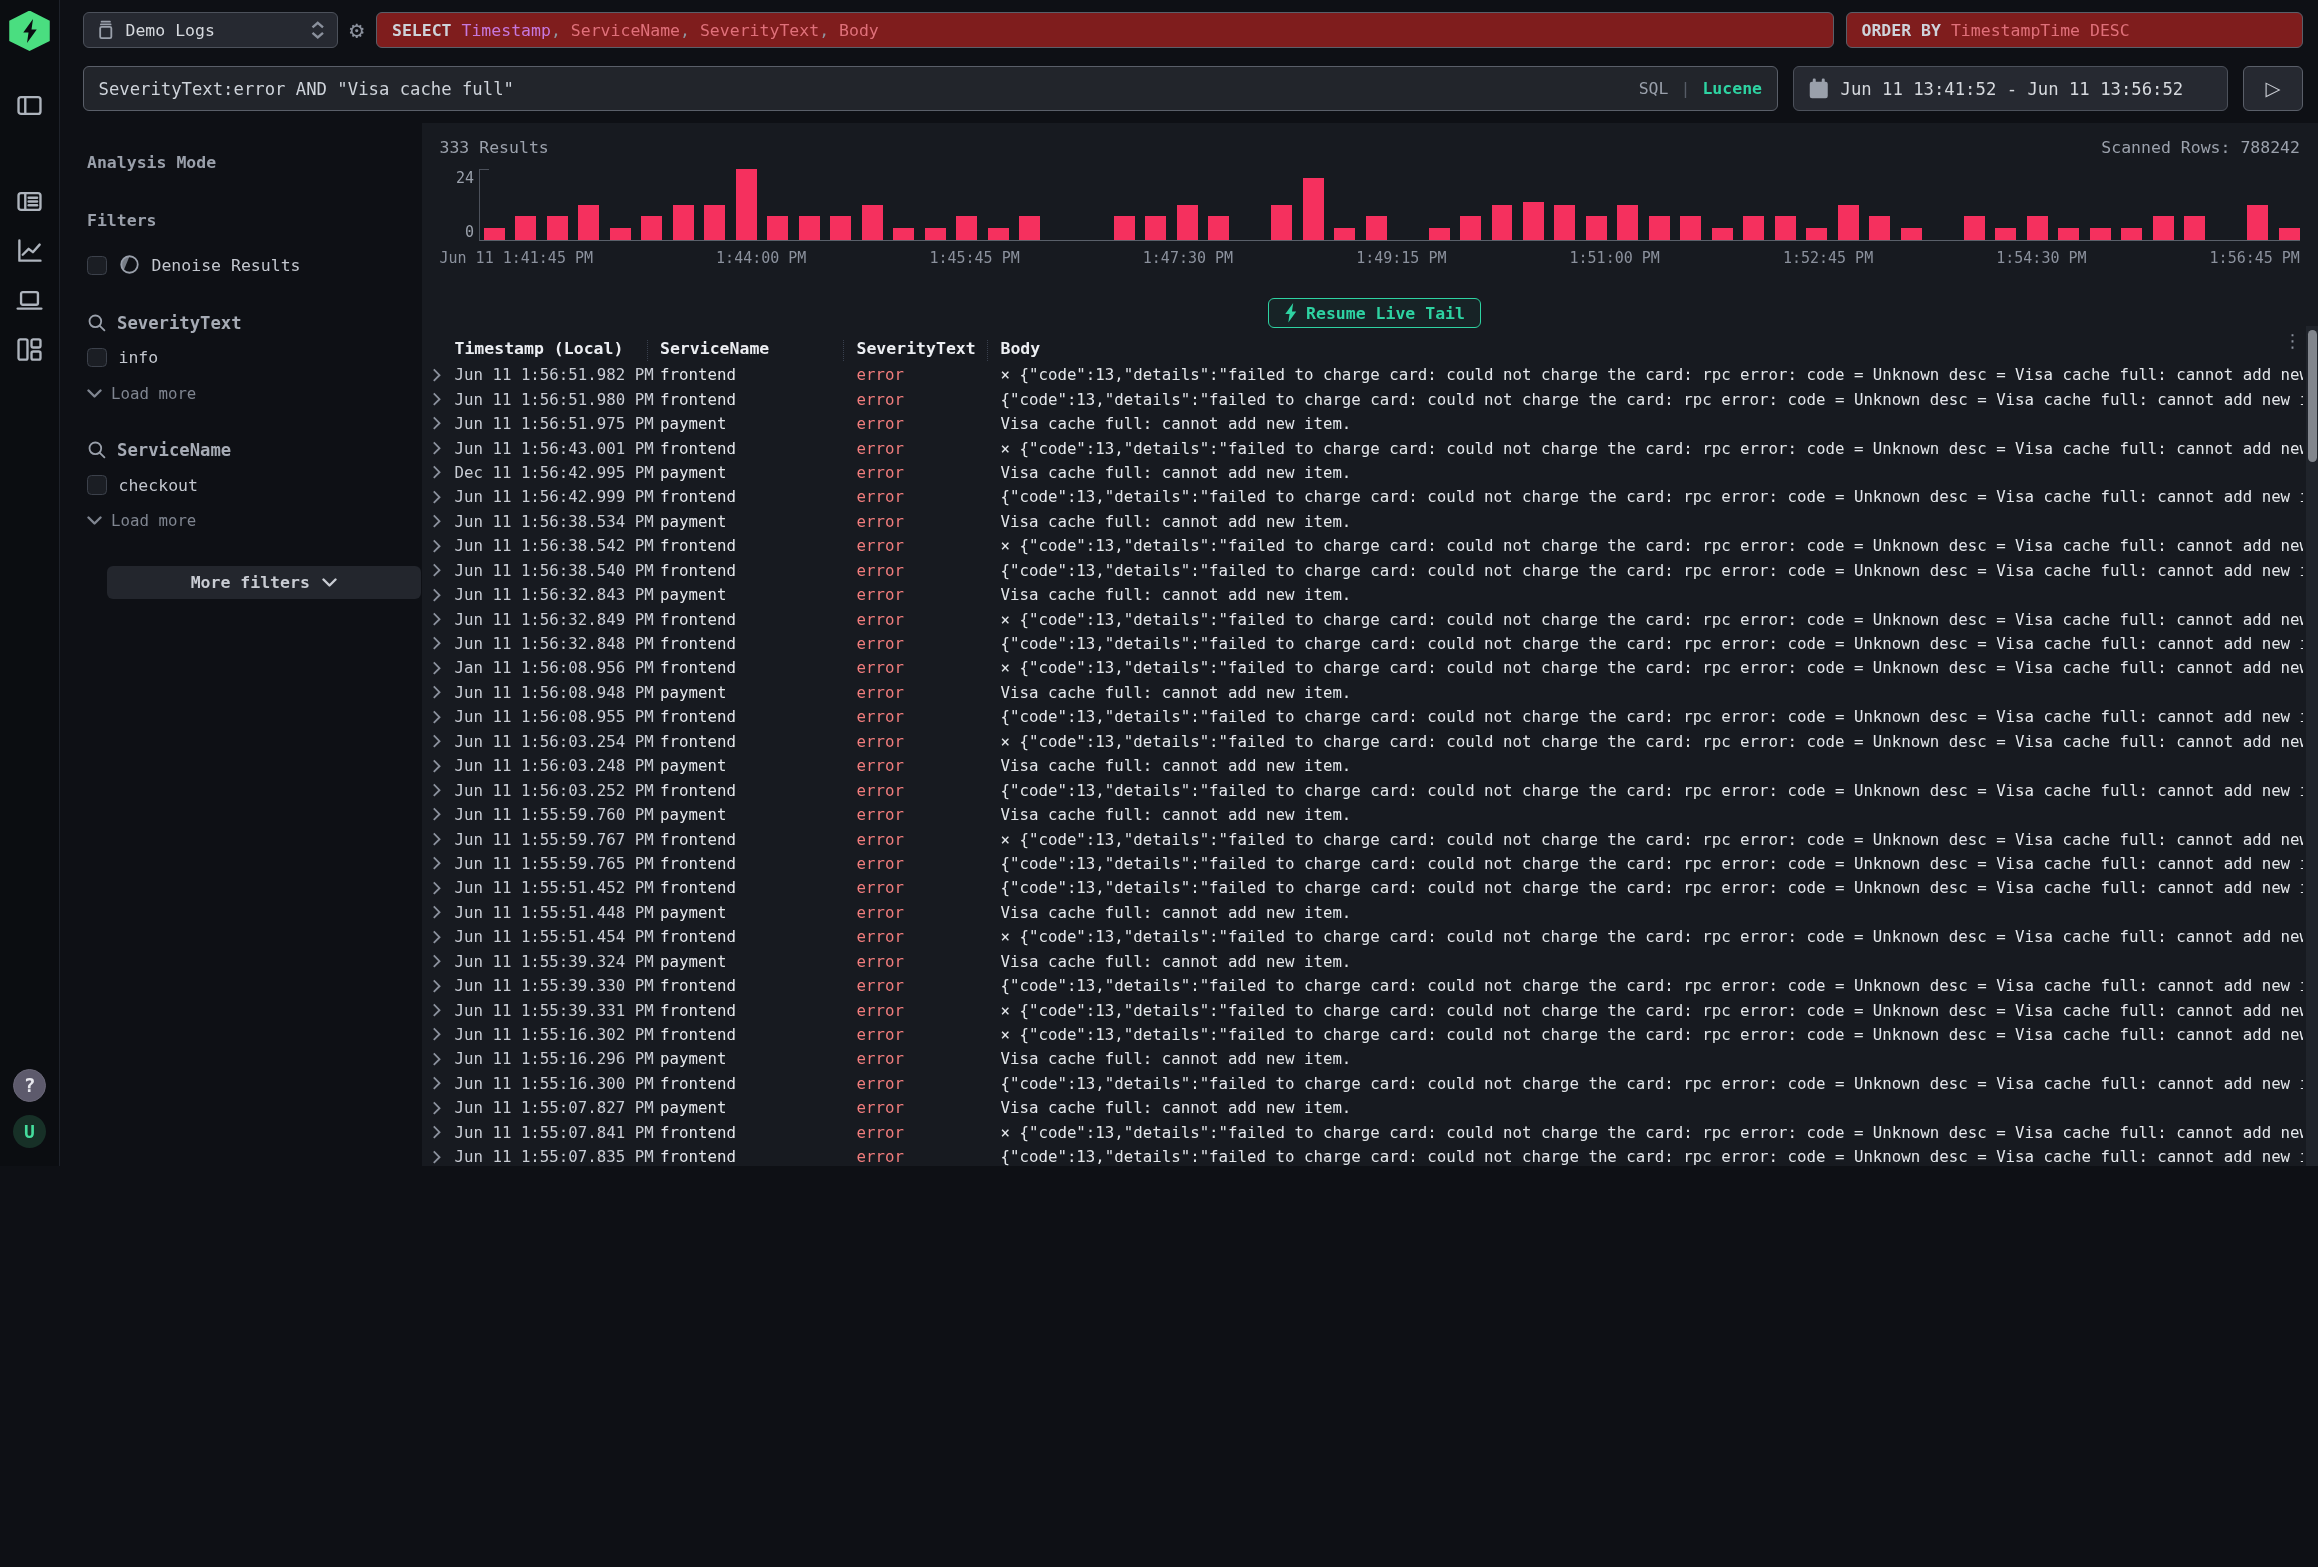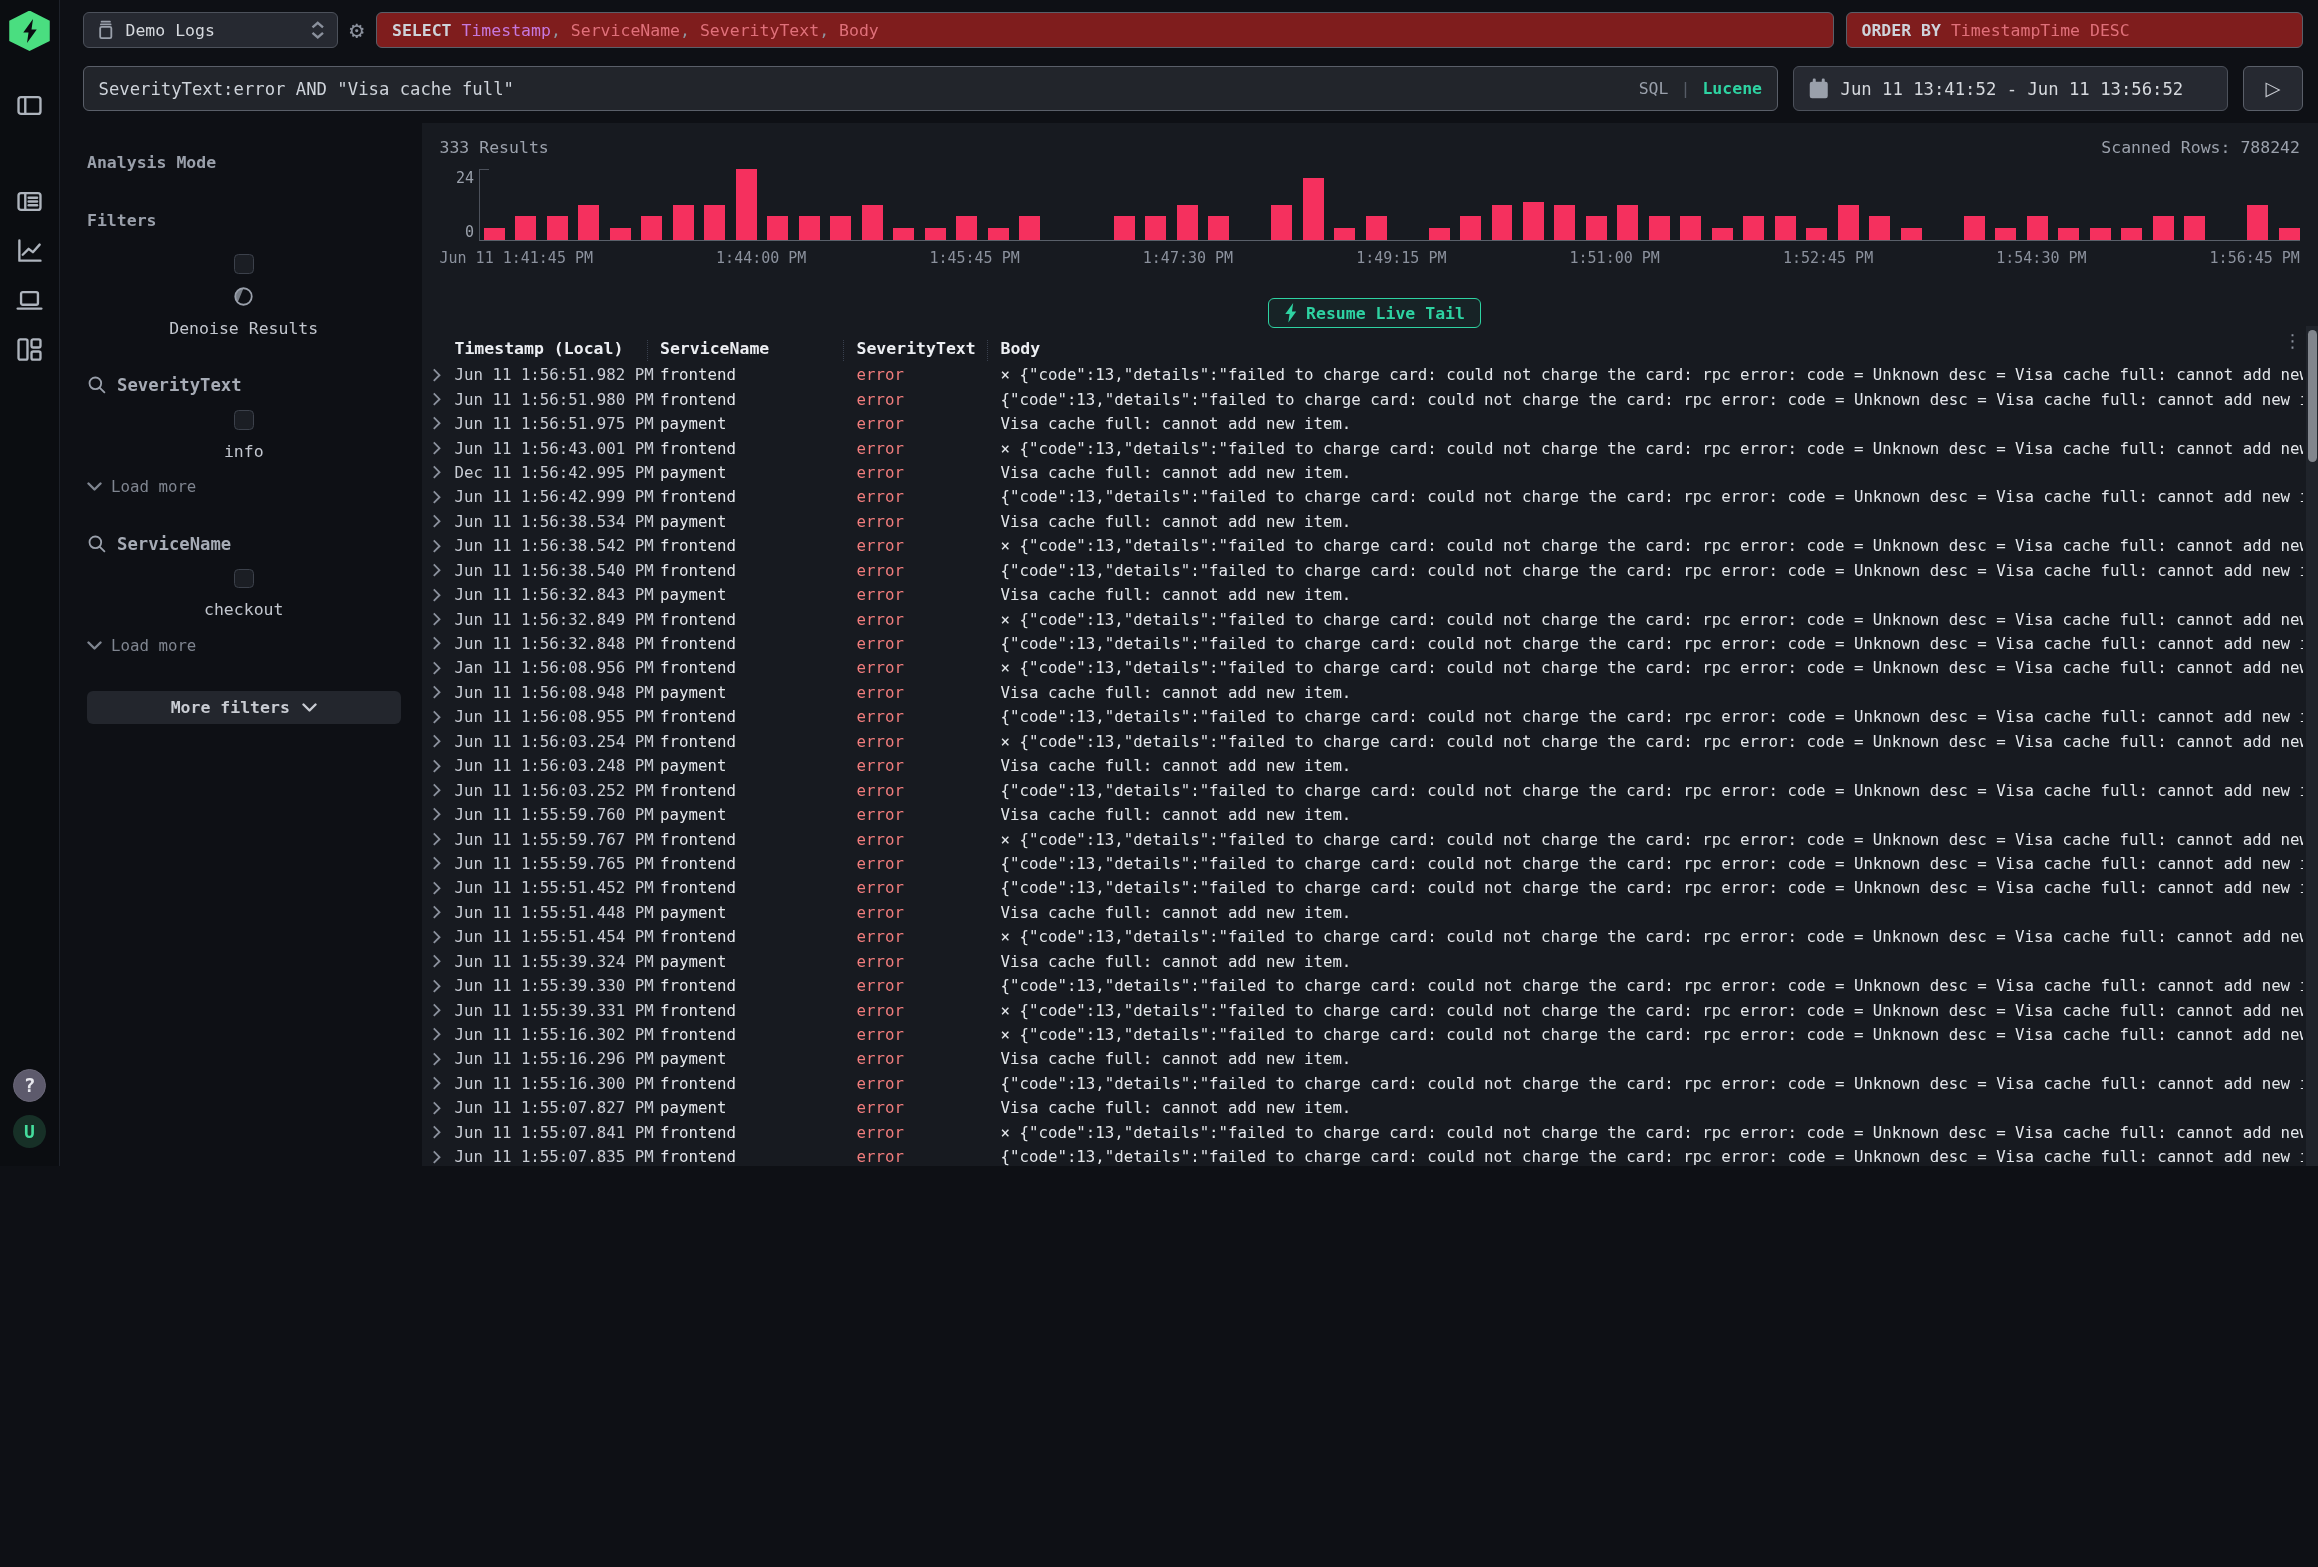--- a/index.html
+++ b/index.html
@@ -86,34 +86,34 @@
   
   .content { flex:1; display:flex; min-height:0; }
   .sidebar { width:24.1rem; flex:none; padding:0 1.4rem 0 1.8rem; }
   .side-h { font-size:1.1rem; font-weight:bold; color:#9aa0ab; }
   .h-analysis { margin-top:2rem; }
   .side-tabs { margin-top:1.4rem; border-left:0.9px solid #2e333c; }
   .side-tab { position:relative; padding:.35rem 0 .35rem 1.2rem; font-size:1.1rem; color:#9aa0ab; cursor:pointer; }
   .side-tab.active { color:#e8eaee; }
   .side-tab.active::before { content:''; position:absolute; left:-0.9px; top:0; bottom:0; border-left:0.9px solid #35d89e; }
   .h-filters { margin-top:2.6rem; }
-  .chk-row { display:flex; align-items:center; gap:.8rem; margin-top:1.6rem; cursor:pointer;flex-direction:column; }
+  .chk-row { display:flex; align-items:flex-end; gap:.8rem; margin-top:1.6rem; cursor:pointer; }
   .checkbox { width:1.3rem; height:1.3rem; border:0.5px solid #3c414b; border-radius:.3rem; background:#1b1e24; flex:none; }
   .chk-lbl { font-size:1.1rem; color:#c3c7cf; }
   .half-circle { width:1.4rem; height:1.4rem; flex:none; }
   .fgroup-h { display:flex; align-items:center; gap:.7rem; margin-top:2.5rem; }
   .fgroup-h .name { font-size:1.15rem; font-weight:bold; color:#a6abb5; }
   .opt-row { margin-top:1rem; }
   .loadmore { display:flex; align-items:center; gap:.6rem; margin-top:1.1rem; color:#7f8590; font-size:1.05rem; cursor:pointer; }
   .chev-ic { width:1rem; height:1rem; flex:none; }
   .chev-ic svg { width:100%; height:100%; stroke:currentColor; fill:none; stroke-width:1.6; stroke-linecap:round; stroke-linejoin:round; }
   .more-filters {
     margin-top:2.4rem; height:2.2rem; width:100%; background:#23262d; border:none; border-radius:.4rem;
     color:#c9ccd3; font-size:1.1rem; font-weight:bold; font-family:inherit;
-    display:flex; align-items:center; justify-content:center; gap:.8rem; cursor:pointer;
+    display:flex; align-items:center; justify-content:center; gap:.8rem; cursor:pointer;margin-left:20px;
   }
 
   
   .main { flex:1; min-width:0; background:#171a20; position:relative; padding:0 0 0 .6rem; display:flex; flex-direction:column; overflow:hidden; }
   .results-head { display:flex; justify-content:space-between; margin:1rem 1.2rem 0 .6rem; font-size:1.1rem; color:#9ba1ac; }
   .chart-wrap { margin:0.8rem 1.2rem 0 .6rem; }
   .chart-flex { display:flex; }
   .ylabels { width:2.6rem; flex:none; display:flex; flex-direction:column; justify-content:space-between; align-items:flex-end; padding-right:.3rem; font-size:1rem; color:#9aa0ab; height:4.8rem; }
   .plot { flex:1; height:4.8rem; border-left:0.5px solid #4c515b; border-bottom:0.9px solid #5a606a; position:relative; display:flex; align-items:flex-end; gap:.7rem; padding-left:.3rem; }
   .plot::before { content:''; position:absolute; top:0; left:0; width:.6rem; height:0.5px; background:#4c515b; }

